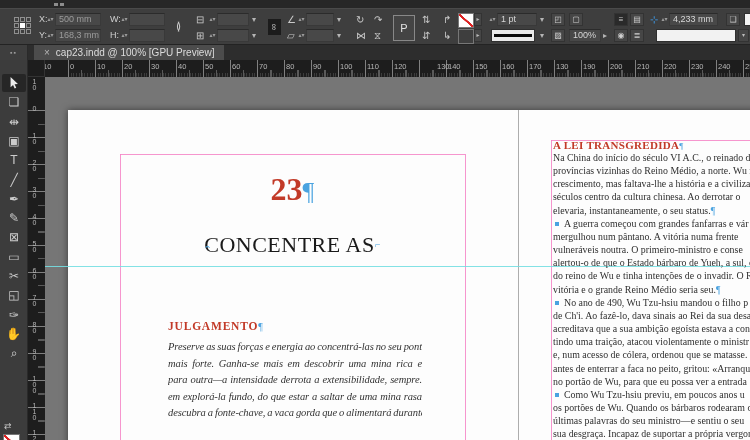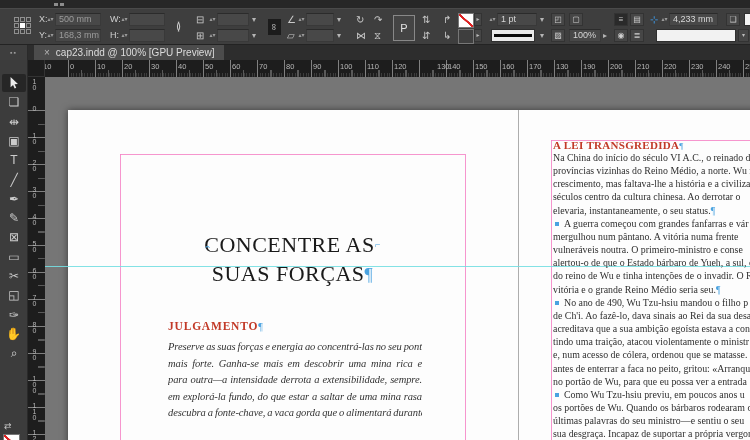--- a/index.html
+++ b/index.html
@@ -290,23 +290,23 @@
     <div id="spread"></div>
     <div id="spine"></div>
 
     <div class="abs guide-pink" style="left:75px;top:77px;width:345px;height:1px"></div>
     <div class="abs guide-pink" style="left:75px;top:77px;width:1px;height:286px"></div>
     <div class="abs guide-pink" style="left:420px;top:77px;width:1px;height:286px"></div>
     <div class="abs guide-pink" style="left:506px;top:63px;width:200px;height:1px"></div>
     <div class="abs guide-pink" style="left:506px;top:63px;width:1px;height:300px"></div>
     <div class="abs guide-cyan" style="left:0;top:189px;width:705px;height:1px"></div>
 
+    <div class="abs doc red" id="chapnum"><span>23</span><span class="hid" style="font-size:26px;font-weight:normal">¶</span></div>
     <div class="abs doc" id="title">
       <div><span>CONCENTRE AS</span><span class="hid" style="font-size:10px;vertical-align:4px">⌐</span></div>
-      <div><span>SUAS FORÇAS</span><span class="hid" style="font-size:18px">¶</span></div>
     </div>
     <span class="abs hid" style="left:160px;top:166px;font-size:15px;z-index:2">ˆ</span>
     <div class="abs doc red" id="julg"><span>JULGAMENTO</span><span class="hid" style="font-size:10px;font-weight:normal">¶</span></div>
     <div class="abs doc" id="lbody">
         <div class="ln">Preserve as suas forças e energia ao concentrá-las no seu ponto</div>
         <div class="ln">mais forte. Ganha-se mais em descobrir uma mina rica e</div>
         <div class="ln">para outra—a intensidade derrota a extensibilidade, sempre.</div>
         <div class="ln">em explorá-la fundo, do que estar a saltar de uma mina rasa</div>
         <div class="ln">descubra a fonte-chave, a vaca gorda que o alimentará durante</div>
       </div>

